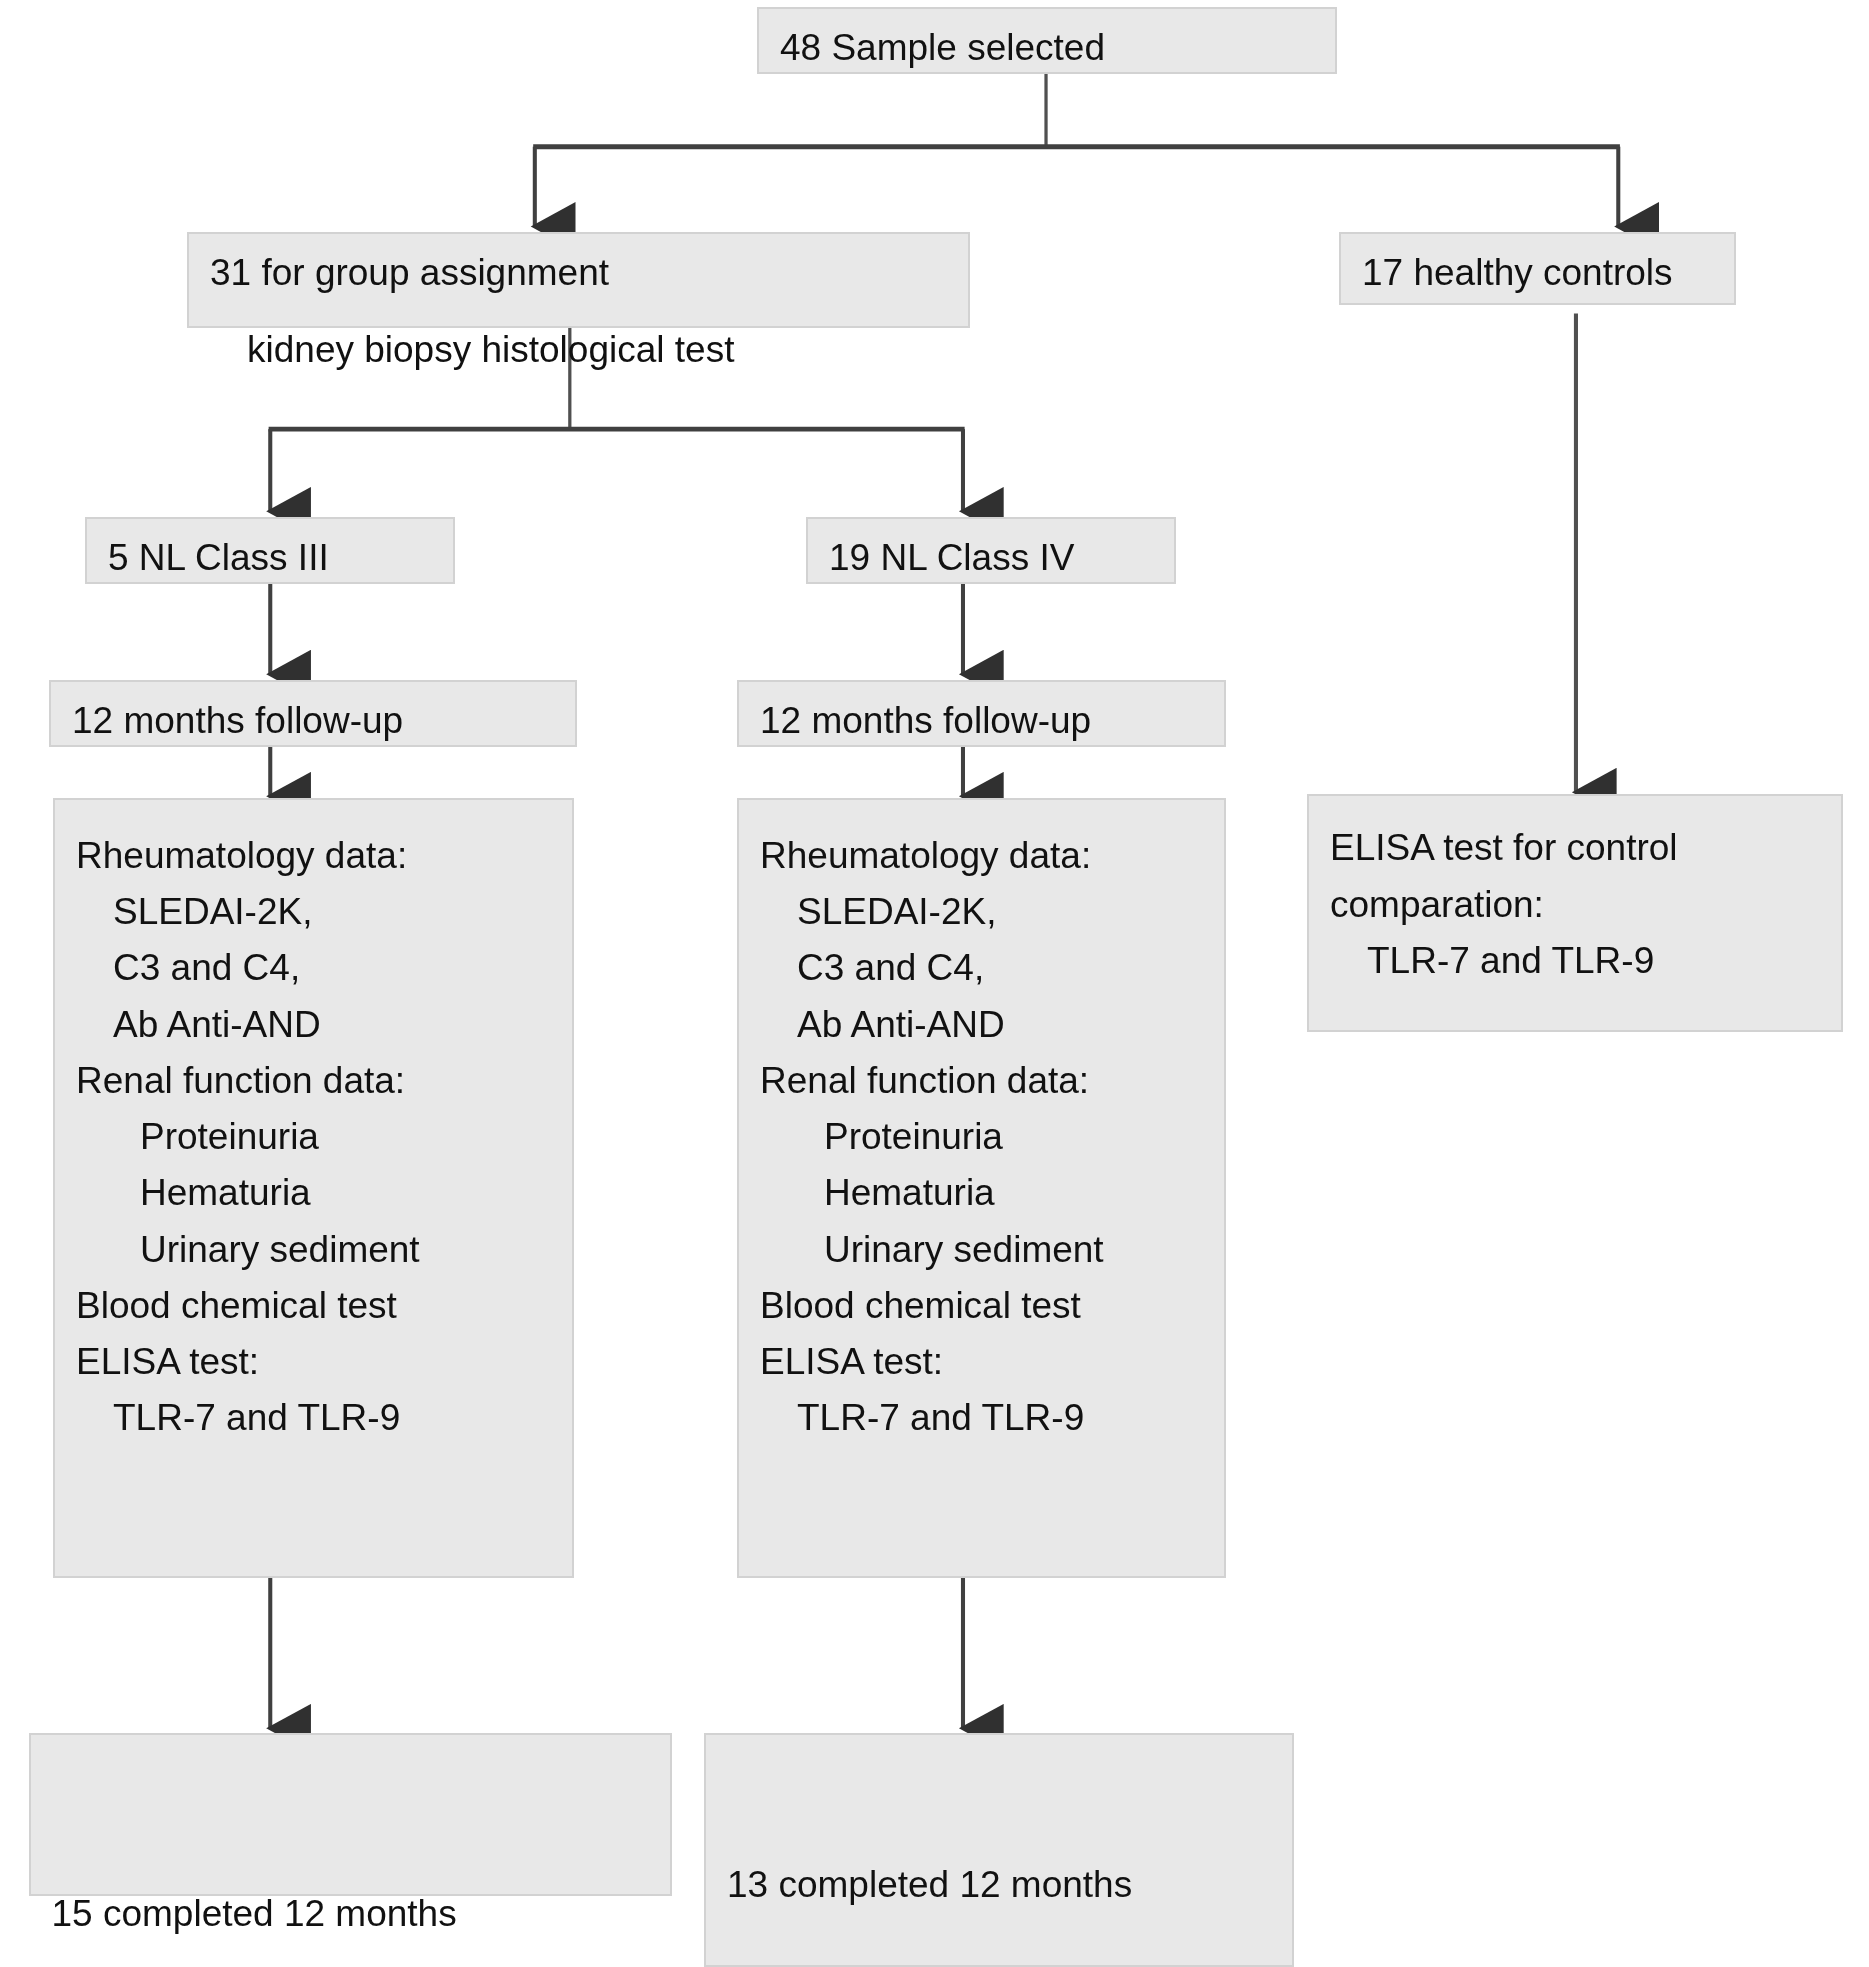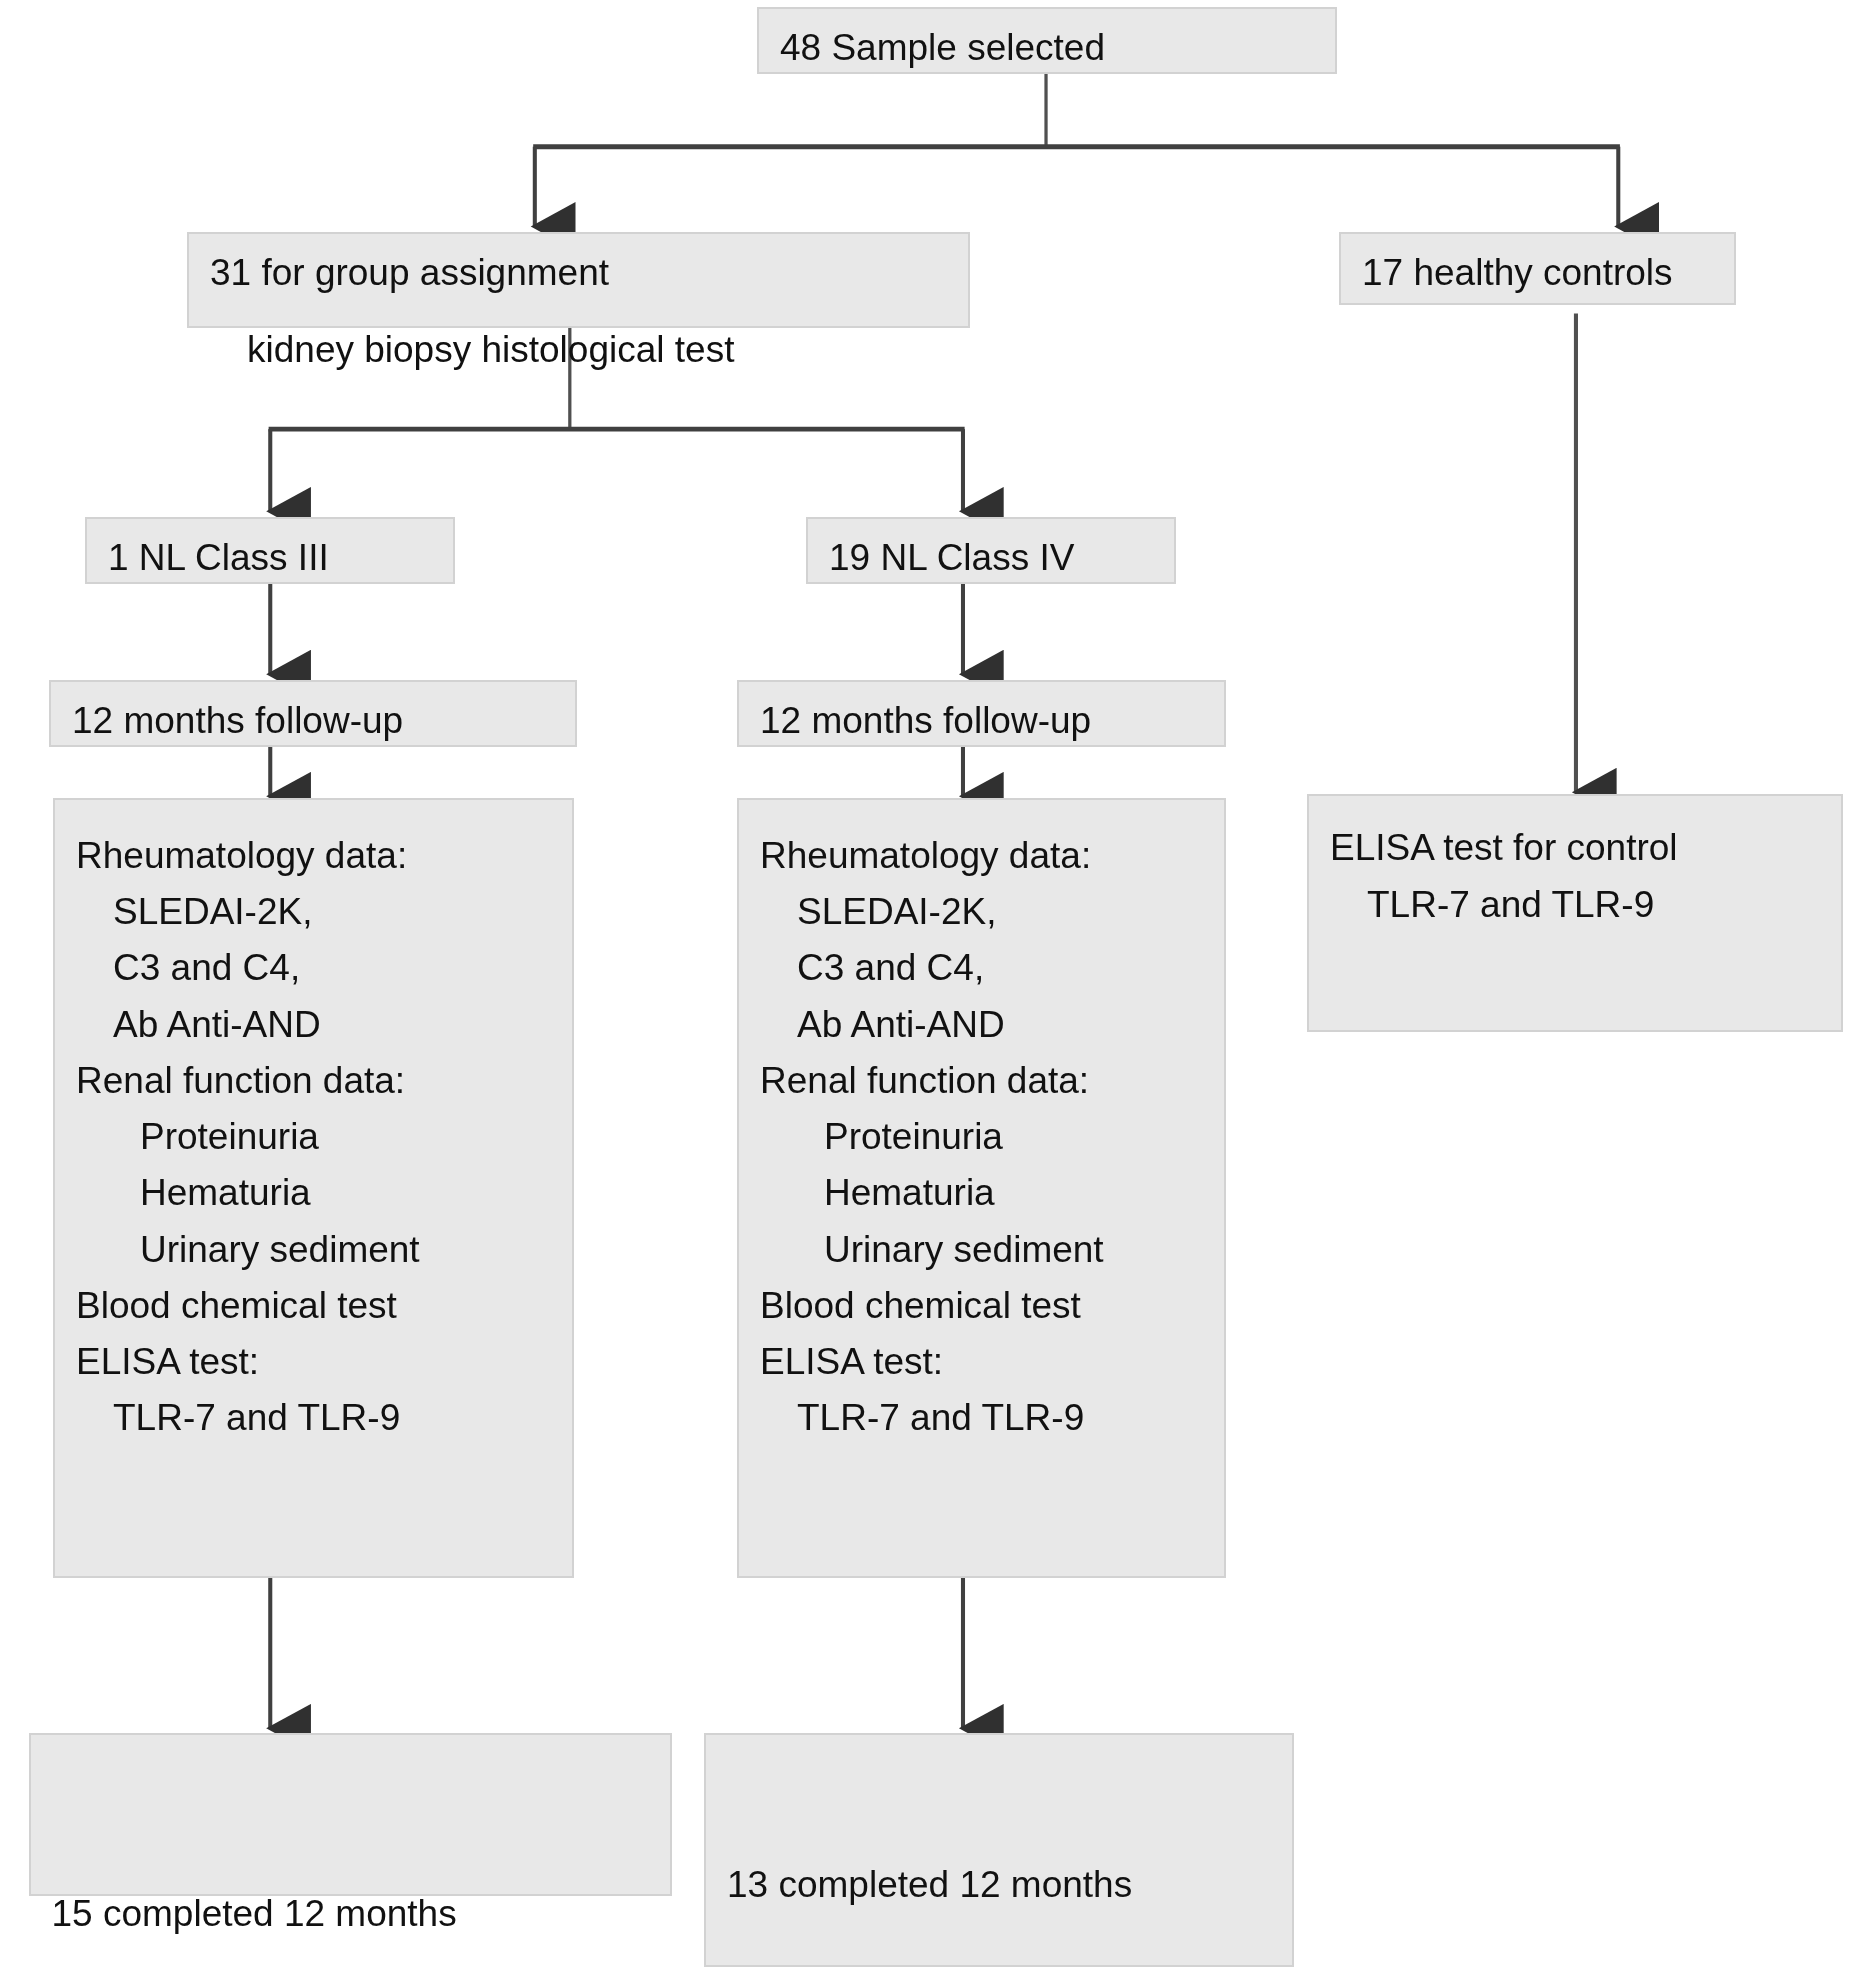--- a/index.html
+++ b/index.html
@@ -95,40 +95,40 @@
   <div class="box center-v" style="left: 187px; top: 232px; height: 96px; width: 783px; background: rgb(232, 232, 232); border-color: rgb(210, 210, 210); color: rgb(17, 17, 17); gap: 20px;">
     <span class="line">31 for group assignment</span>
     <span class="line indent1">kidney biopsy histological test</span>
   </div>
 
   <div class="box center-v" style="left: 1339px; top: 232px; width: 397px; height: 73px; background: rgb(232, 232, 232); border-color: rgb(210, 210, 210); color: rgb(17, 17, 17);">
     <span class="line">17 healthy controls</span>
   </div>
 
   <div class="box center-v" style="left: 85px; top: 517px; width: 370px; height: 67px; background: rgb(232, 232, 232); border-color: rgb(210, 210, 210); color: rgb(17, 17, 17);">
-    <span class="line">1 NL Class III</span>
+    <span class="line">5 NL Class III</span>
   </div>
 
   <div class="box center-v" style="left: 806px; top: 517px; width: 370px; height: 67px; background: rgb(232, 232, 232); border-color: rgb(210, 210, 210); color: rgb(17, 17, 17);">
     <span class="line">19 NL Class IV</span>
   </div>
 
   <div class="box center-v" style="left: 49px; top: 680px; width: 528px; height: 67px; background: rgb(232, 232, 232); border-color: rgb(210, 210, 210); color: rgb(17, 17, 17);">
     <span class="line">12 months follow-up</span>
   </div>
 
   <div class="box center-v" style="left: 737px; top: 680px; width: 489px; height: 67px; background: rgb(232, 232, 232); border-color: rgb(210, 210, 210); color: rgb(17, 17, 17);">
     <span class="line">12 months follow-up</span>
   </div>
 
   <div class="box" style="left: 53px; top: 798px; width: 521px; height: 780px; padding-top: 28px; background: rgb(232, 232, 232); border-color: rgb(210, 210, 210); color: rgb(17, 17, 17);"><span class="line">Rheumatology data:</span><span class="line indent1">SLEDAI-2K,</span><span class="line indent1">C3 and C4,</span><span class="line indent1">Ab Anti-AND</span><span class="line">Renal function data:</span><span class="line indent2">Proteinuria</span><span class="line indent2">Hematuria</span><span class="line indent2">Urinary sediment</span><span class="line">Blood chemical test</span><span class="line">ELISA test:</span><span class="line indent1">TLR-7 and TLR-9</span></div>
 
   <div class="box" style="left: 737px; top: 798px; width: 489px; height: 780px; padding-top: 28px; background: rgb(232, 232, 232); border-color: rgb(210, 210, 210); color: rgb(17, 17, 17);"><span class="line">Rheumatology data:</span><span class="line indent1">SLEDAI-2K,</span><span class="line indent1">C3 and C4,</span><span class="line indent1">Ab Anti-AND</span><span class="line">Renal function data:</span><span class="line indent2">Proteinuria</span><span class="line indent2">Hematuria</span><span class="line indent2">Urinary sediment</span><span class="line">Blood chemical test</span><span class="line">ELISA test:</span><span class="line indent1">TLR-7 and TLR-9</span></div>
 
-  <div class="box" style="left: 1307px; top: 794px; width: 536px; height: 238px; padding-top: 24.4px; background: rgb(232, 232, 232); border-color: rgb(210, 210, 210); color: rgb(17, 17, 17);"><span class="line">ELISA test for control</span><span class="line indent1">TLR-7 and TLR-9</span></div>
+  <div class="box" style="left: 1307px; top: 794px; width: 536px; height: 238px; padding-top: 24.4px; background: rgb(232, 232, 232); border-color: rgb(210, 210, 210); color: rgb(17, 17, 17);"><span class="line">ELISA test for control</span><span class="line">comparation:</span><span class="line indent1">TLR-7 and TLR-9</span></div>
 
   <div class="box" style="left: 28.5px; top: 1733px; width: 643px; height: 163px; padding-top: 39px; background: rgb(232, 232, 232); border-color: rgb(210, 210, 210); color: rgb(17, 17, 17);">
     <span class="line">15 completed 12 months</span>
     
   </div>
 
   <div class="box" style="left: 704px; top: 1733px; width: 590px; height: 234px; padding-top: 10px; background: rgb(232, 232, 232); border-color: rgb(210, 210, 210); color: rgb(17, 17, 17);">
     <span class="line">13 completed 12 months</span>
     
     

